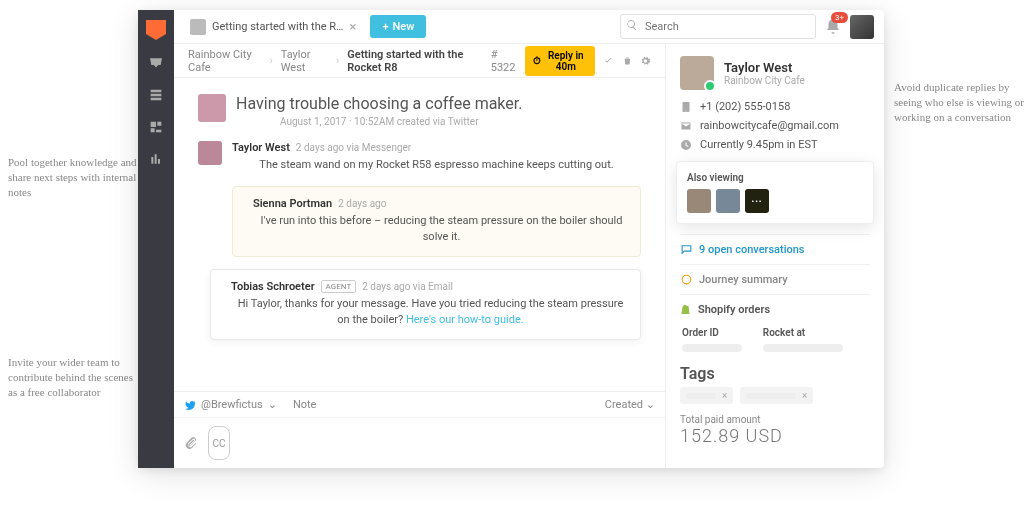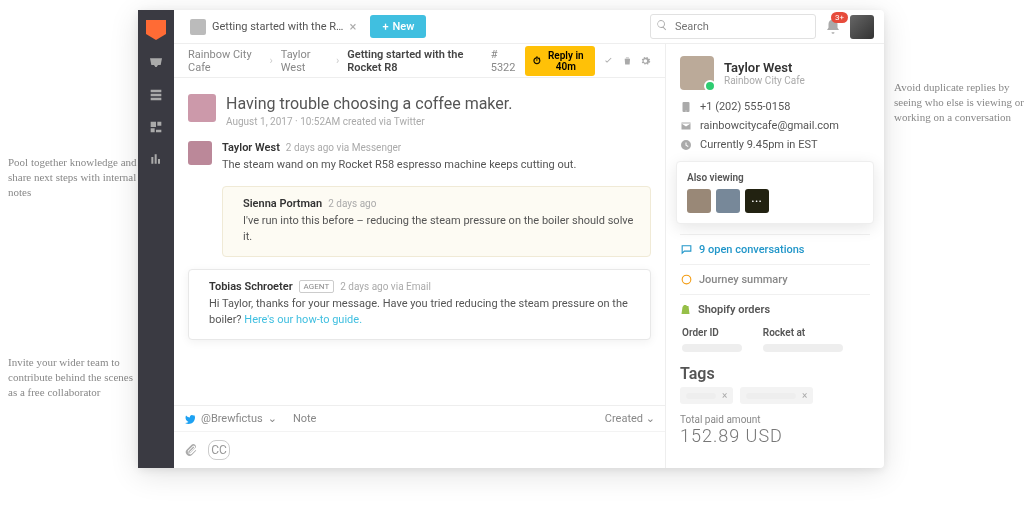--- a/index.html
+++ b/index.html
@@ -13,59 +13,59 @@
 .sidebar .logo { width:20px; height:20px; background:#ff6b35; clip-path:polygon(0 0,100% 0,100% 70%,50% 100%,0 70%); }
 .sidebar .icon { width:18px; height:18px; display:flex; align-items:center; justify-content:center; color:#aaa; cursor:pointer; }
 .sidebar .icon svg { width:16px; height:16px; fill:currentColor; }
 .main { flex:1; display:flex; flex-direction:column; min-width:0; }
 .topbar { height:34px; border-bottom:1px solid #eee; display:flex; align-items:center; padding:0 10px; gap:8px; }
 .tab { display:flex; align-items:center; gap:6px; font-size:11px; color:#555; padding:4px 6px; }
 .tab .av { width:16px; height:16px; border-radius:2px; background:#bbb; }
 .tab .close { color:#aaa; cursor:pointer; font-size:13px; }
 .new-btn { background:#40bfe0; color:#fff; border:none; padding:5px 12px; border-radius:3px; font-size:11px; font-weight:500; display:flex; align-items:center; gap:4px; cursor:pointer; }
 .topbar .spacer { flex:1; }
-.search-wrap { width:166px; position:relative; }
+.search-wrap { width:196px; position:relative; }
 .search-wrap input { width:100%; padding:5px 8px 5px 24px; border:1px solid #e1e1e1; border-radius:3px; font-size:11px; }
 .search-wrap .sicon { position:absolute; left:6px; top:5px; width:12px; height:12px; color:#aaa; }
 .bell { position:relative; width:18px; height:18px; color:#aaa; cursor:pointer; }
 .bell .badge { position:absolute; top:-6px; right:-6px; background:#e74c3c; color:#fff; font-size:8px; padding:1px 4px; border-radius:8px; }
 .avatar-small { width:24px; height:24px; border-radius:3px; background:linear-gradient(135deg,#666,#333); }
 .content { flex:1; display:flex; min-height:0; }
 .convo { flex:1; display:flex; flex-direction:column; min-width:0; border-right:1px solid #eee; }
 .crumbs { height:34px; border-bottom:1px solid #eee; display:flex; align-items:center; padding:0 14px; font-size:11px; color:#888; gap:4px; }
 .crumbs .sep { color:#ccc; margin:0 4px; }
 .crumbs .current { color:#444; font-weight:600; }
 .crumbs .right { margin-left:auto; display:flex; align-items:center; gap:8px; }
 .ticket-id { color:#888; font-size:11px; }
 .reply-btn { background:#ffc107; border:none; padding:4px 8px; border-radius:3px; font-size:10px; font-weight:600; display:flex; align-items:center; gap:4px; cursor:pointer; }
 .action-icon { width:14px; height:14px; color:#aaa; cursor:pointer; }
-.thread { flex:1; overflow:auto; padding:16px 14px 8px; }
+.thread { flex:1; overflow:auto; padding:16px 24px 8px;text-align:center; }
 .subject-row { display:flex; gap:10px; margin-bottom:14px; }
 .av-md { width:28px; height:28px; border-radius:3px; background:#c9a; flex-shrink:0; }
 .subject { font-size:16px; color:#555; font-weight:400; }
 .subject-meta { font-size:10px; color:#aaa; margin-top:3px; }
 .msg { display:flex; gap:10px; margin-bottom:12px; }
 .msg .av-sm { width:24px; height:24px; border-radius:3px; background:#b89; flex-shrink:0; }
 .msg-body { flex:1; font-size:11px; }
 .msg-head { display:flex; align-items:center; gap:6px; margin-bottom:3px; }
 .msg-name { font-weight:600; color:#333; }
 .msg-meta { color:#aaa; font-size:10px; }
 .msg-text { color:#555; line-height:1.5; }
 .note-card { background:#fdfbf3; border:1px solid #f0ead6; border-radius:4px; padding:10px; margin:8px 0 12px 34px; display:flex; gap:10px; }
-.reply-card { background:#fff; border:1px solid #e8e8e8; border-radius:4px; padding:10px; margin-left:0; display:flex; gap:10px; box-shadow:0 2px 10px rgba(0,0,0,.06); position:relative; z-index:2; }
+.reply-card { background:#fff; border:1px solid #e8e8e8; border-radius:4px; padding:10px; margin-left:12px; display:flex; gap:10px; box-shadow:0 2px 10px rgba(0,0,0,.06); position:relative; z-index:2; }
 .agent-badge { border:1px solid #ccc; color:#888; font-size:8px; padding:1px 4px; border-radius:2px; }
 .link { color:#40bfe0; }
 .compose { border-top:1px solid #eee; }
 .compose-tabs { display:flex; align-items:center; padding:6px 10px; font-size:11px; color:#888; gap:16px; border-bottom:1px solid #f3f3f3; }
 .compose-tabs .tw { display:flex; align-items:center; gap:5px; }
 .compose-tabs .tw svg { width:12px; height:12px; fill:#1da1f2; }
 .compose-tabs .macros { margin-left:auto; cursor:pointer; }
 .compose-row { display:flex; align-items:center; padding:8px 10px; gap:10px; }
 .compose-row .attach { width:14px; height:14px; color:#aaa; }
-.cc-pill { width:22px; height:20px; border:1px solid #ccc; border-radius:8px; font-size:12px; color:#999; display:flex; align-items:center; justify-content:center; }
+.cc-pill { width:22px; height:34px; border:1px solid #ccc; border-radius:8px; font-size:10px; color:#999; display:flex; align-items:center; justify-content:center; }
 
 .profile { width:218px; padding:12px 14px; overflow:auto; font-size:11px; }
 .pf-head { display:flex; gap:10px; align-items:center; margin-bottom:10px; }
 .pf-av { width:34px; height:34px; border-radius:4px; background:#ba9; position:relative; }
 .pf-av::after { content:""; position:absolute; right:-2px; bottom:-2px; width:8px; height:8px; background:#2ecc71; border:2px solid #fff; border-radius:50%; }
 .pf-name { font-weight:600; font-size:13px; color:#333; }
 .pf-sub { color:#aaa; font-size:10px; }
 .pf-row { display:flex; align-items:center; gap:8px; color:#555; margin:6px 0; }
 .pf-row svg { width:12px; height:12px; fill:#aaa; flex-shrink:0; }
 .also-viewing { background:#fff; border:1px solid #eee; border-radius:4px; padding:10px; margin:10px -4px 10px; box-shadow:0 4px 16px rgba(0,0,0,.1); position:relative; z-index:3; }

